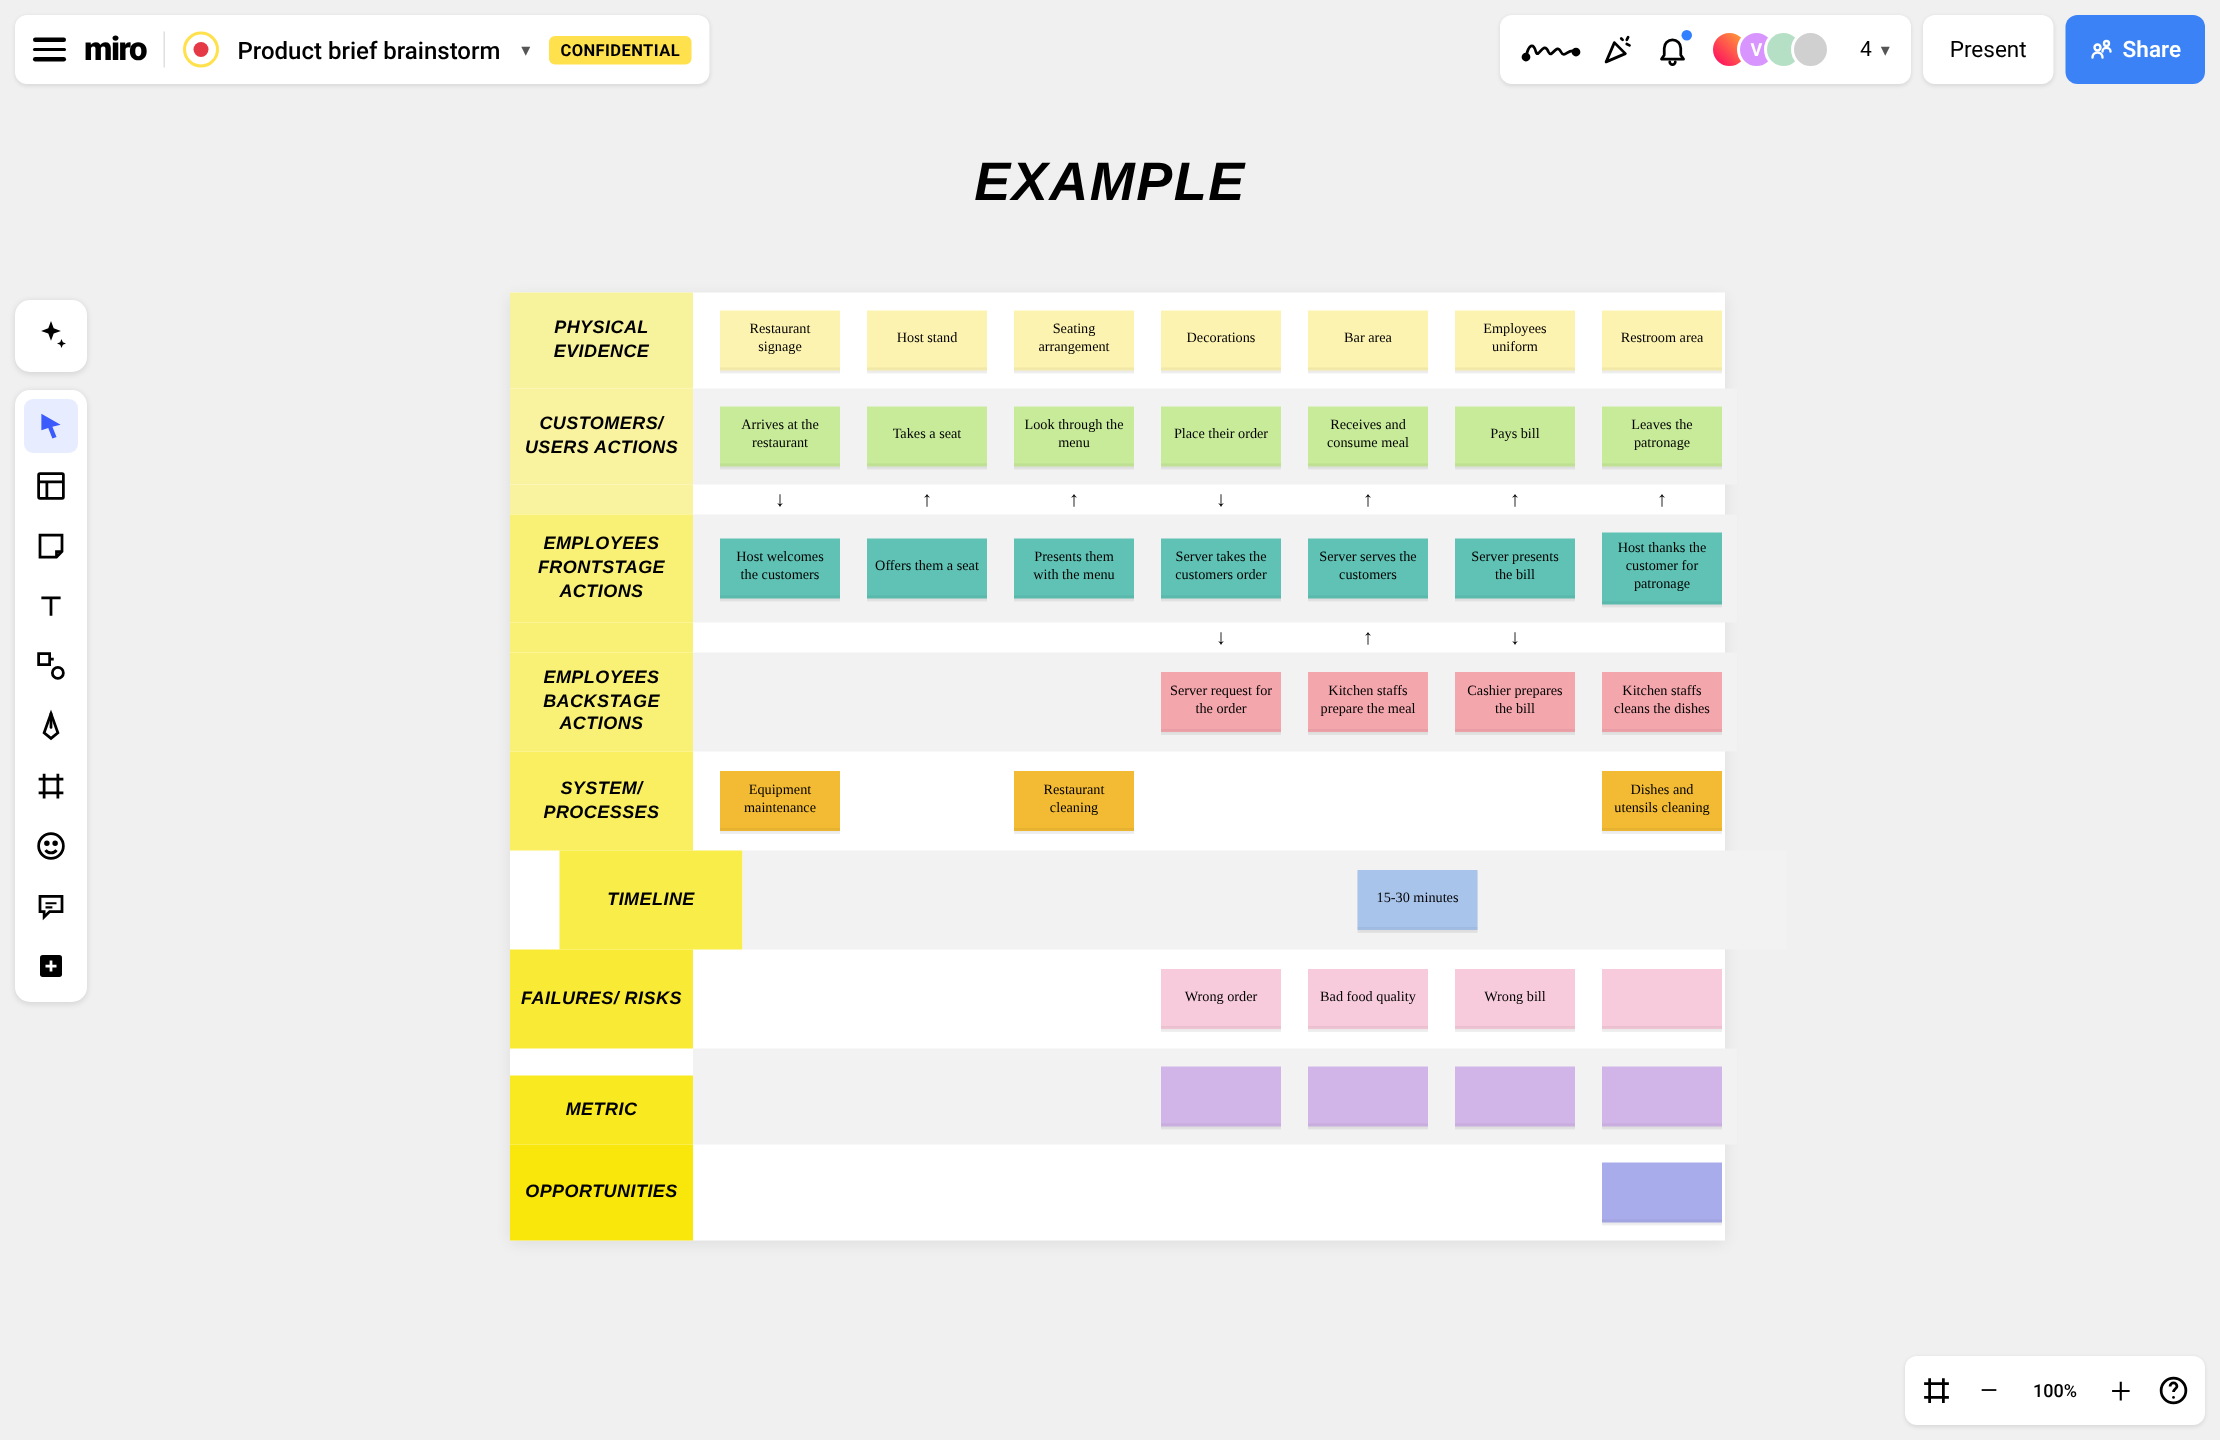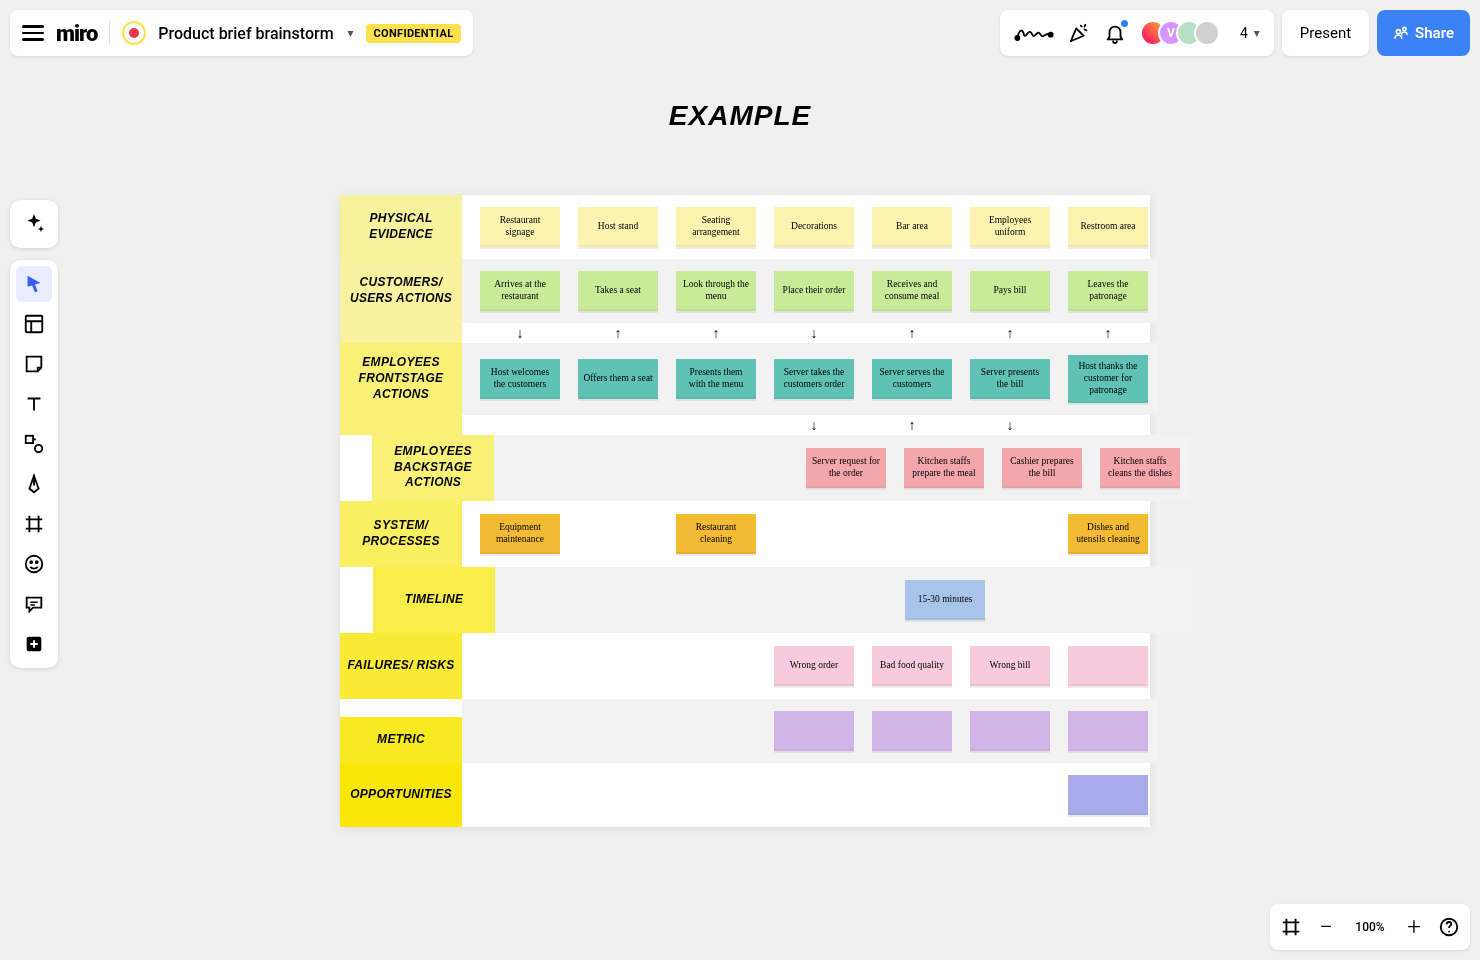--- a/index.html
+++ b/index.html
@@ -53,21 +53,21 @@
 .bottom-controls { position:absolute; right:10px; bottom:10px; background:#fff; border-radius:8px; box-shadow:0 1px 3px rgba(0,0,0,.1); display:flex; align-items:center; height:46px; padding:0 10px; gap:14px;}
 .bc-icon { width:22px; height:22px; cursor:pointer; }
 .bc-zoom { font-size:12px; font-weight:500; min-width:40px; text-align:center;}
 .bc-op { font-size:24px; line-height:1; cursor:pointer; user-select:none; width:20px; text-align:center; font-weight:300;}
 
 
 .canvas { position:absolute; inset:0; }
 .blueprint-title {
   position:absolute; top:100px; left:50%; transform:translateX(-50%);
   font-family: Impact, "Arial Black", sans-serif; font-style:italic; font-weight:900;
-  font-size:28px; letter-spacing:1px;text-align:center;
+  font-size:36px; letter-spacing:1px;text-align:center;
 }
 .blueprint { position:absolute; top:195px; left:340px; width:810px; box-shadow:0 2px 10px rgba(0,0,0,.08); background:#fff;}
 .bp-row { display:flex; }
 .bp-row:nth-child(even) .bp-cells { background:#f2f2f2; }
 .bp-label {
   width:122px; flex:0 0 122px; text-align:center;
   font-family: Impact, "Arial Black", sans-serif; font-style:italic; font-weight:900;
   font-size:12px; letter-spacing:.3px; text-transform:uppercase;
   display:flex; align-items:center; justify-content:center; padding:4px 6px;
   line-height:1.3;
@@ -157,21 +157,21 @@
         <div class="bp-cells" style="padding: 0px 10px 0px 18px; gap: 18px;">
           <div style="width: 80px; text-align: center; font-size: 14px; line-height: 18px;"></div>
           <div style="width: 80px; text-align: center; font-size: 14px; line-height: 18px;"></div>
           <div style="width: 80px; text-align: center; font-size: 14px; line-height: 18px;"></div>
           <div style="width: 80px; text-align: center; font-size: 14px; line-height: 18px;">↓</div>
           <div style="width: 80px; text-align: center; font-size: 14px; line-height: 18px;">↑</div>
           <div style="width: 80px; text-align: center; font-size: 14px; line-height: 18px;">↓</div>
           <div style="width: 80px; text-align: center; font-size: 14px; line-height: 18px;"></div>
         </div>
       </div>
-      <div class="bp-row r3" style="min-height: 66px; padding-left: 32px;">
+      <div class="bp-row r3" style="min-height: 66px;">
         <div class="bp-label">EMPLOYEES BACKSTAGE ACTIONS</div>
         <div class="bp-cells">
           <div class="note note-empty"></div>
           <div class="note note-empty"></div>
           <div class="note note-empty"></div>
           <div class="note note-pink">Server request for the order</div>
           <div class="note note-pink">Kitchen staffs prepare the meal</div>
           <div class="note note-pink">Cashier prepares the bill</div>
           <div class="note note-pink">Kitchen staffs cleans the dishes</div>
         </div>

